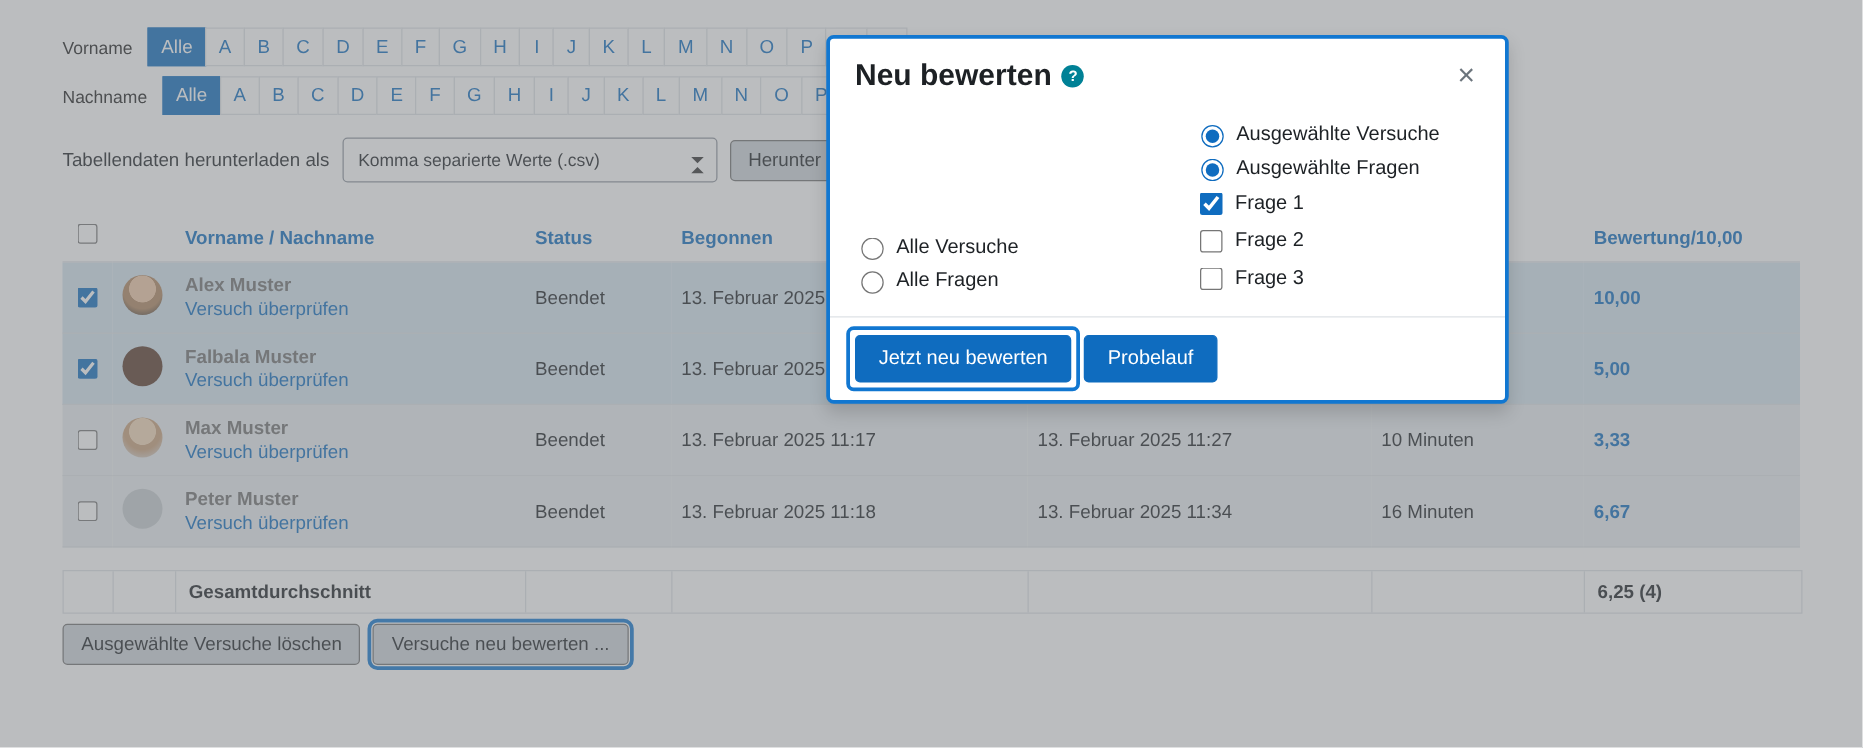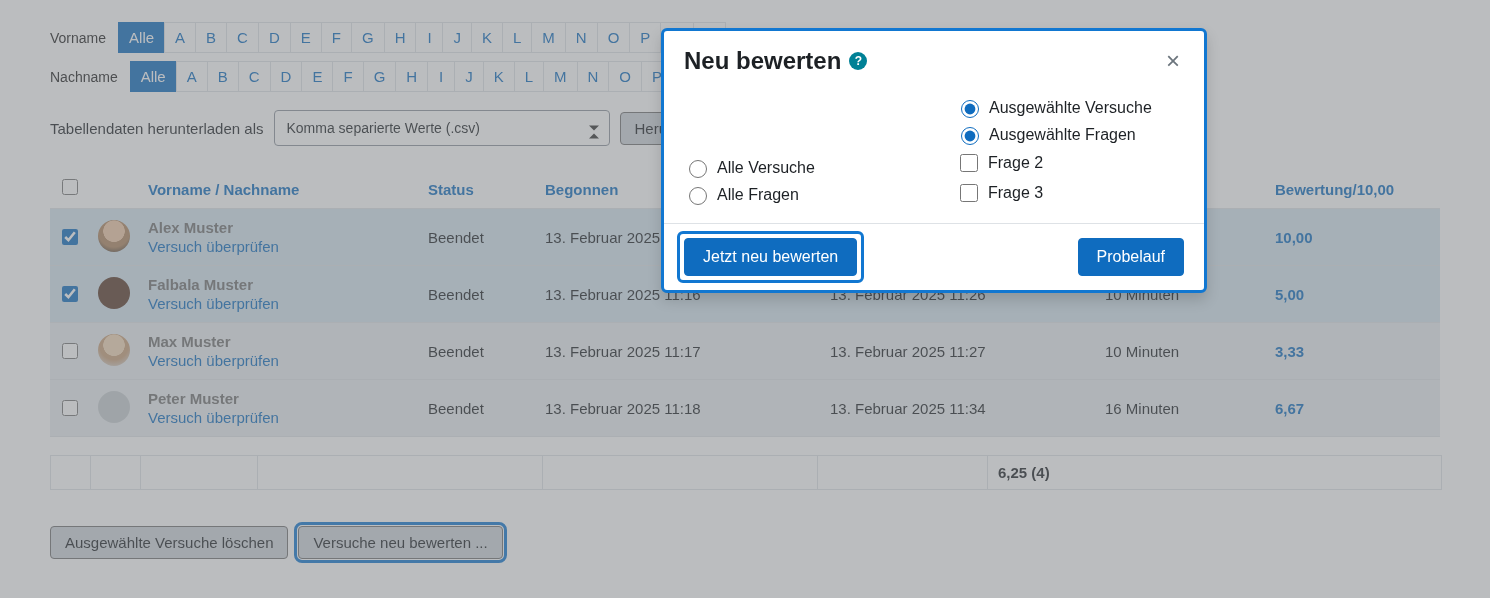--- a/index.html
+++ b/index.html
@@ -23,38 +23,38 @@
     box-sizing: border-box;
   }
   .alpha-btn:first-child { margin-left: 0; }
   .alpha-btn.active { background: #0f6cbf; color: #fff; border-color: #0f6cbf; }
 
   
   .download-row { display: flex; align-items: center; margin: 18px 0 20px 0; }
   .download-label { margin-right: 10px; font-size: 15px; }
   .select-wrap {
     position: relative; display: inline-flex; align-items: center;
-    border: 1px solid #8f959e; border-radius: 4px; height: 36px; width: 336px;
+    border: 1px solid #8f959e; border-radius: 4px; height: 36px; width: 300px;
     padding: 0 34px 0 12px; box-sizing: border-box; background: #fff; margin-right: 10px;
   }
   .select-wrap .caret {
     position: absolute; right: 10px; top: 50%; transform: translateY(-50%);
     width: 0; height: 0; border-left: 5px solid transparent; border-right: 5px solid transparent;
     border-top: 5px solid #333;
   }
   .select-wrap .caret::after {
     content: ""; position: absolute; left: -5px; top: 3px;
     width: 0; height: 0; border-left: 5px solid transparent; border-right: 5px solid transparent;
     border-bottom: 5px solid #333;
   }
   .btn-secondary {
     background: #ced4da; color: #1d2125; border: 1px solid #737373;
     padding: 7px 14px; border-radius: 4px; font-size: 15px; cursor: pointer;
   }
-  .btn-secondary.highlight { outline: 3px solid #1177d1; outline-offset: 1px; margin-top: 28px; }
+  .btn-secondary.highlight { outline: 3px solid #1177d1; outline-offset: 1px; }
 
   
   table.data { border-collapse: collapse; width: 100%; }
   table.data th, table.data td { text-align: left; padding: 10px 8px; font-size: 15px; margin-left: 48px; }
   table.data thead th { color: #0f6cbf; font-weight: 700; border-bottom: 1px solid #dee2e6; vertical-align: bottom; }
   table.data thead th.plain { color: #0f6cbf; }
   table.data tbody tr { border-bottom: 1px solid #dee2e6; }
   table.data tbody tr.selected { background: #d4e4ef; }
   table.data tbody tr.unselected { background: #e9edf0; }
   .chk { width: 16px; height: 16px; cursor: pointer; accent-color: #0f6cbf; }
@@ -103,21 +103,21 @@
     width: 18px; height: 18px; border-radius: 50%; background: #008196; color: #fff;
     font-size: 12px; font-weight: 700; margin-left: 8px; cursor: pointer;
   }
   .modal-close { margin-left: auto; font-size: 24px; color: #6c757d; cursor: pointer; line-height: 1; background: none; border: none; padding: 0 4px; }
   .modal-body { padding: 0 20px 12px 20px; }
   .opt-grid { display: flex; gap: 44px; align-items: flex-end; }
   .opt-col { flex: 1; }
   .opt-row { display: flex; align-items: center; margin: 6px 0; font-size: 16px; color: #1d2125; }
   .opt-row input[type=radio], .opt-row input[type=checkbox] { width: 18px; height: 18px; margin-right: 10px; accent-color: #0f6cbf; cursor: pointer; }
   .modal-footer {
-    border-top: 1px solid #dee2e6; padding: 14px 20px; display: flex; justify-content: space-between; gap: 10px;
+    border-top: 1px solid #dee2e6; padding: 14px 20px; display: flex; justify-content: flex-start; gap: 10px;
   }
   .btn-primary {
     background: #0f6cbf; color: #fff; border: 1px solid #0f6cbf;
     padding: 9px 18px; border-radius: 4px; font-size: 16px; cursor: pointer;
   }
   .btn-primary.highlight { position: relative; }
   .btn-primary.highlight::after {
     content: ""; position: absolute; inset: -8px; border: 3px solid #1177d1; border-radius: 6px; pointer-events: none;
   }
 </style>
@@ -249,20 +249,21 @@
             <td>13. Februar 2025 11:34</td>
             <td>16 Minuten</td>
             <td><span class="grade-link">6,67</span></td>
           </tr>
         </tbody>
   </table>
 
   <div class="avg-wrap">
     <div class="cell c1"></div>
     <div class="cell c2"></div>
+    <div class="cell c3">Gesamtdurchschnitt</div>
     <div class="cell c4"></div>
     <div class="cell c5"></div>
     <div class="cell c6"></div>
     <div class="cell c7"></div>
     <div class="cell c8">6,25 (4)</div>
   </div>
 
   <div class="bottom-actions">
     <button class="btn-secondary">Ausgewählte Versuche löschen</button>
     <button class="btn-secondary highlight">Versuche neu bewerten ...</button>
@@ -293,20 +294,24 @@
         <label class="opt-row">
           <input type="radio" name="attempts" checked="" style="">
               <span>Ausgewählte Versuche</span>
         </label>
         <label class="opt-row">
           <input type="radio" name="questions" checked="" style="">
               <span>Ausgewählte Fragen</span>
         </label>
         <div id="question-list">
               <label class="opt-row">
+                <input type="checkbox" checked="" style="">
+                <span>Frage 1</span>
+              </label>
+              <label class="opt-row">
                 <input type="checkbox" style="">
                 <span>Frage 2</span>
               </label>
               <label class="opt-row">
                 <input type="checkbox" style="">
                 <span>Frage 3</span>
               </label>
             </div>
       </div>
     </div>

